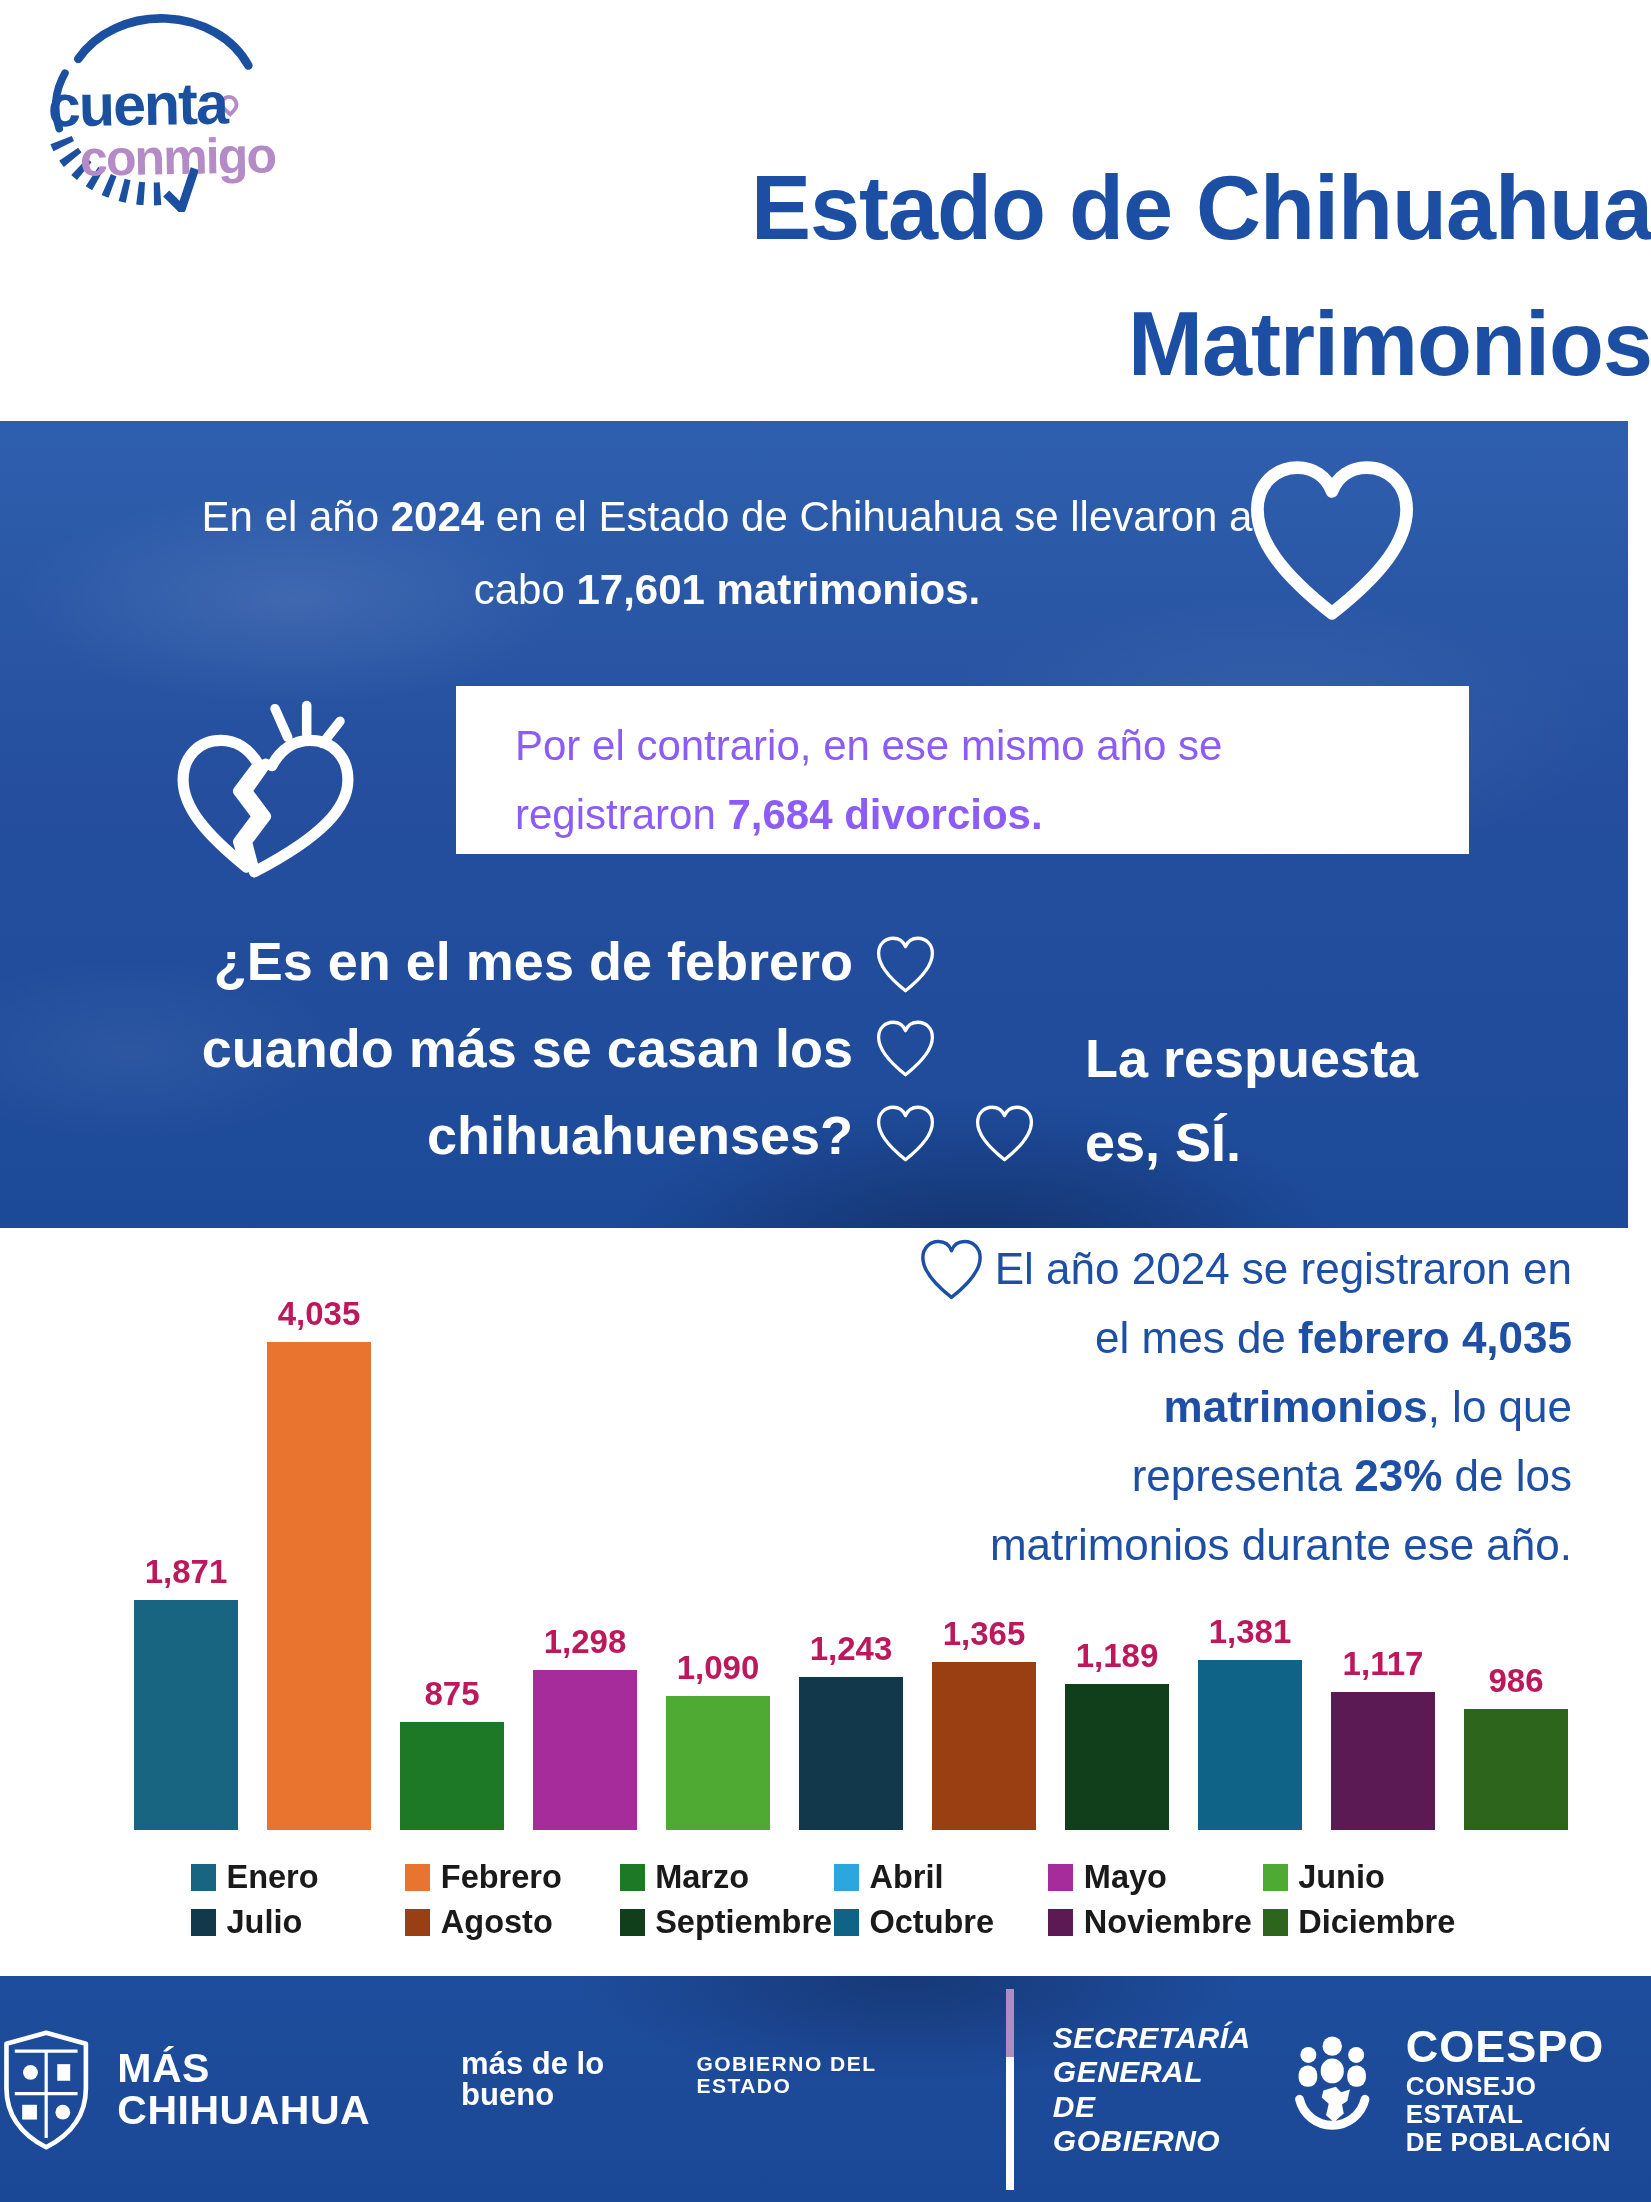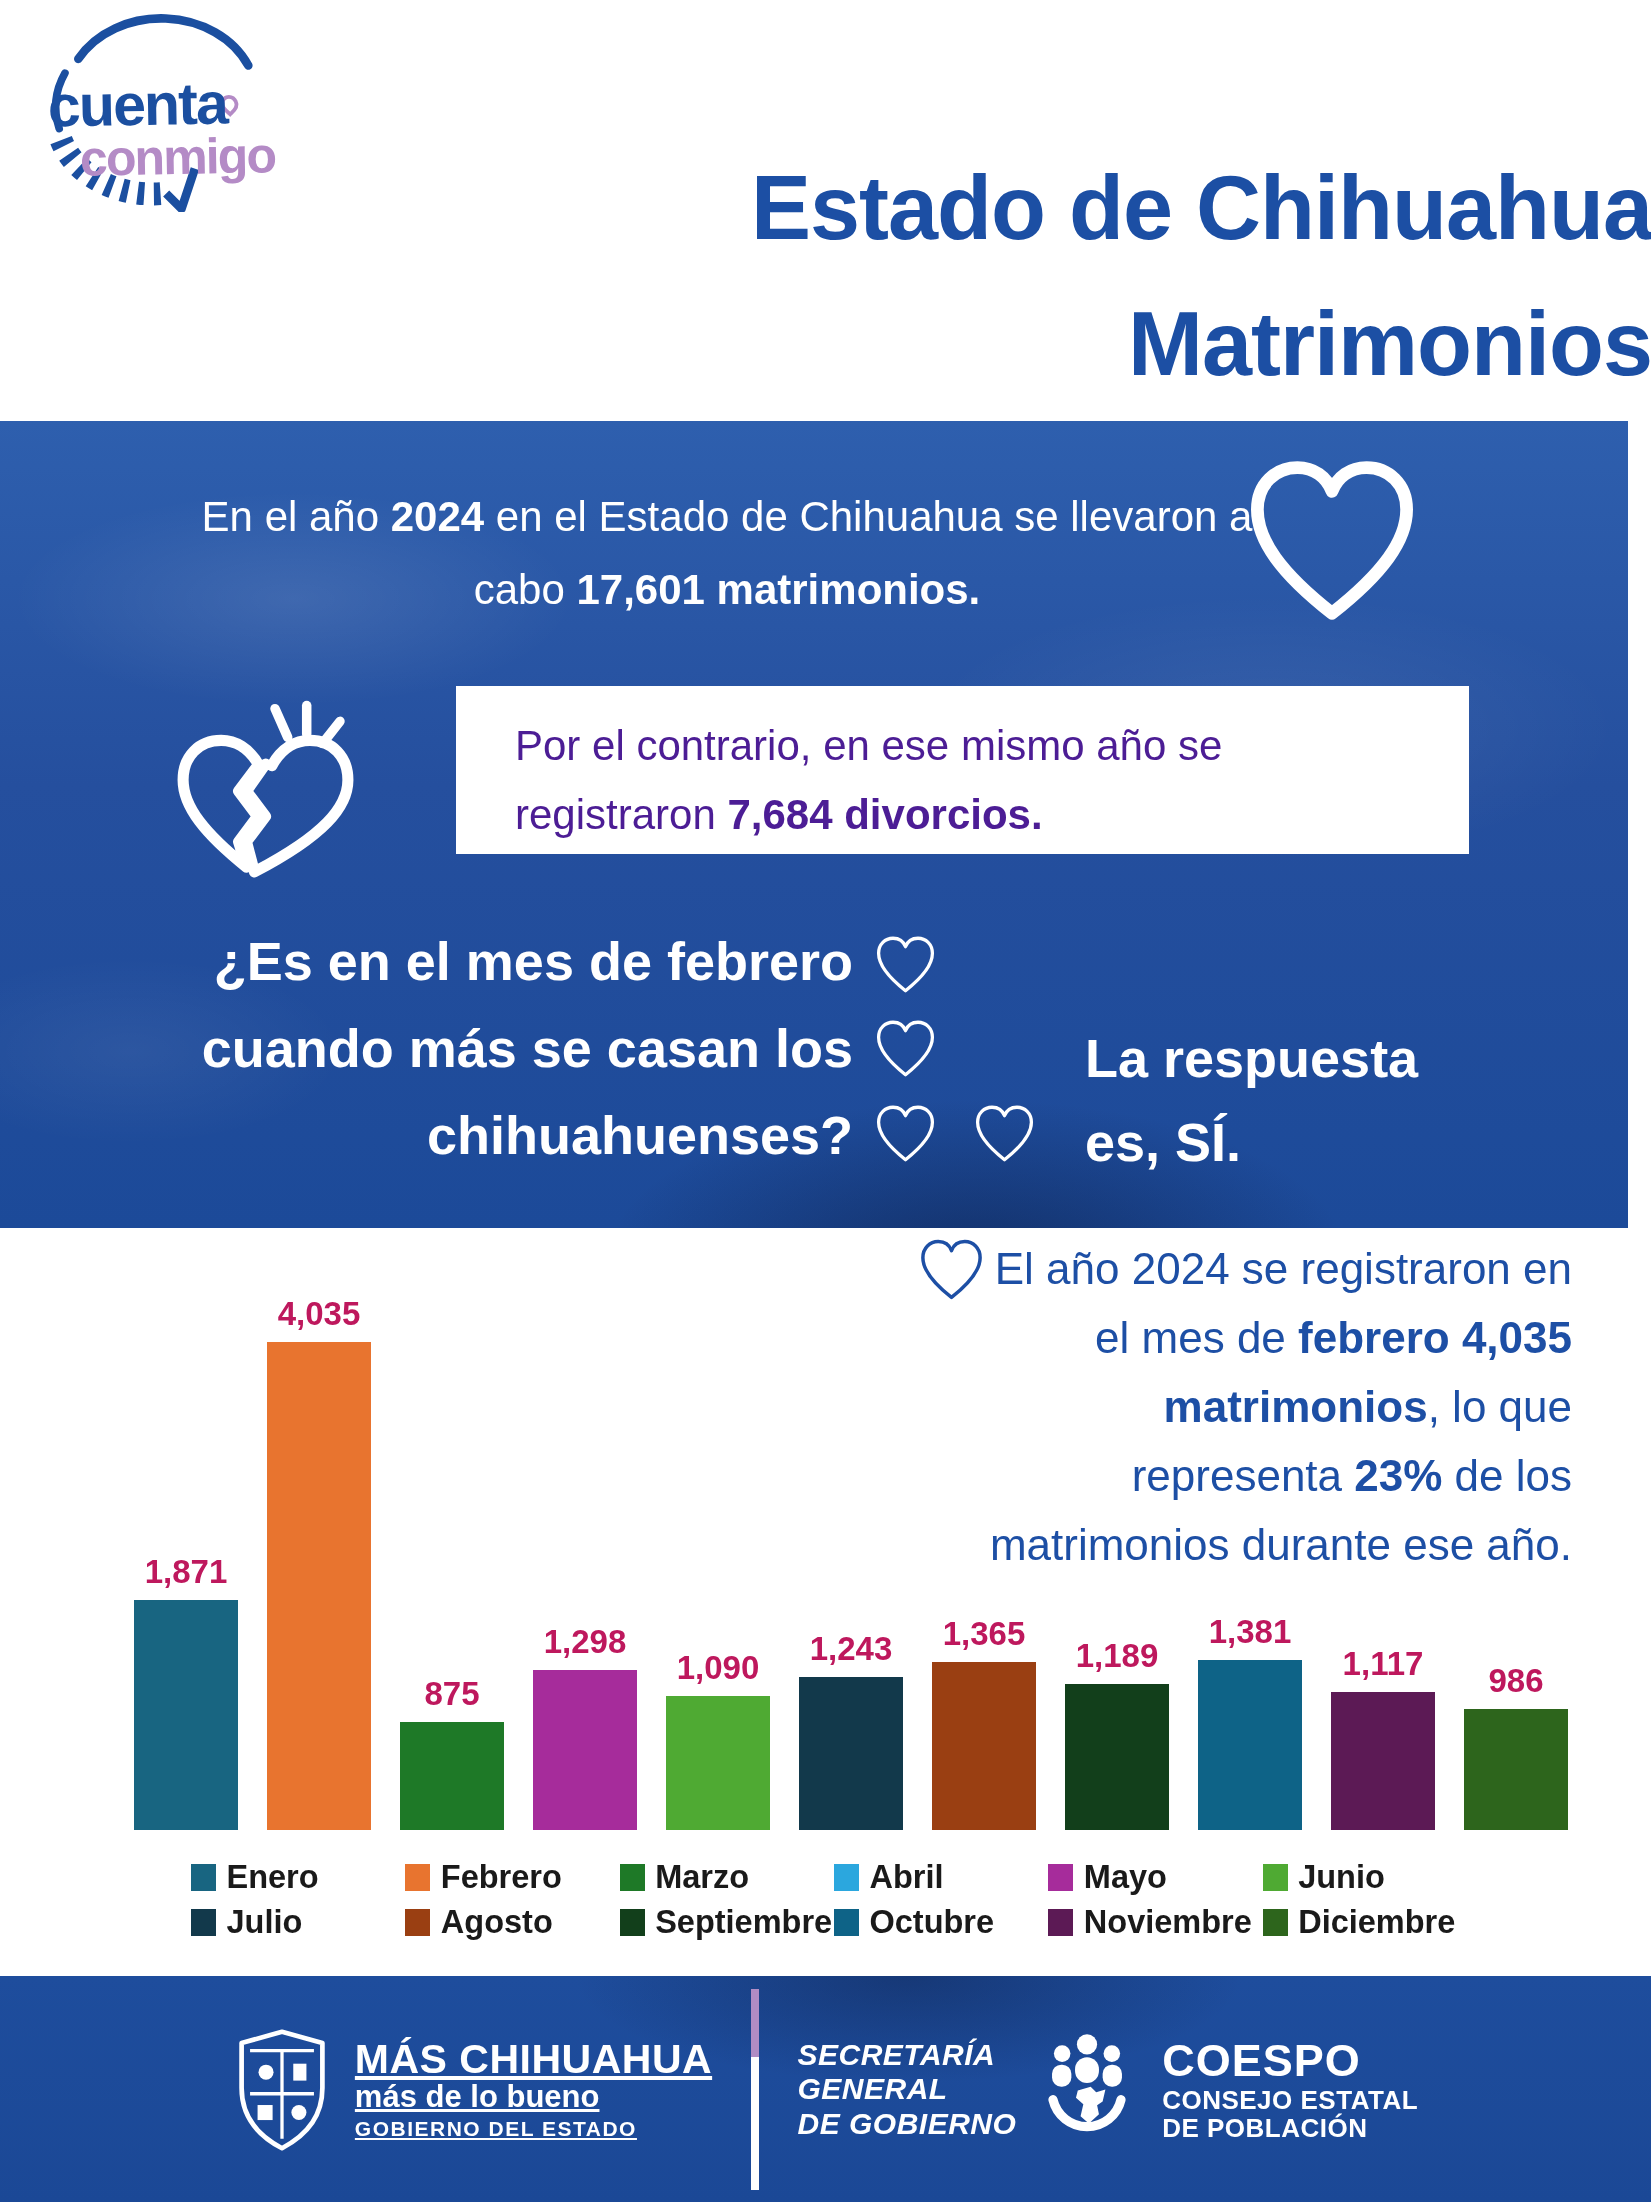--- a/index.html
+++ b/index.html
@@ -31,21 +31,21 @@
       background:linear-gradient(180deg,#1E4D9D 0%,#1B4896 100%);}
   .footer-band::before{content:"";position:absolute;inset:0;
       background:radial-gradient(ellipse 478px 153px at 55% 0%,rgba(8,18,48,.35),transparent 70%);}
 
   .intro-text{position:absolute;left:182px;top:59px;width:1090px;text-align:center;
       color:#ffffff;font-size:42px;line-height:73px;font-weight:400;}
   .intro-text .b,.divorce-box .b{font-weight:700;}
   .heart-big{position:absolute;left:1241px;top:31px;}
   .broken-heart{position:absolute;left:153px;top:275px;}
   .divorce-box{position:absolute;left:456px;top:265px;width:1013px;height:168px;
-      background:#ffffff;color:#4c1d95;font-size:42px;line-height:69px;
+      background:#ffffff;color:#8b5cf6;font-size:42px;line-height:69px;
       box-sizing:border-box;padding:25px 38px 0 59px;}
   .question{position:absolute;left:86px;top:497px;width:767px;text-align:right;
       color:#ffffff;font-size:54px;line-height:87px;font-weight:700;}
   .answer{position:absolute;left:1085px;top:595px;color:#ffffff;font-size:54px;
       line-height:84px;font-weight:700;}
   .h-small{position:absolute;}
 
   
   .chart-section{position:absolute;left:0;top:1228px;width:1652px;height:748px;background:#ffffff;}
   .annotation{position:absolute;right:80px;top:5.7px;text-align:right;color:#1D4FA5;
@@ -59,21 +59,21 @@
   .bar-label{font-size:33px;font-weight:700;color:#be185d;margin-bottom:8.6px;white-space:nowrap;}
   .bar{width:100%;}
   .legend{position:absolute;left:191px;top:631px;width:1286px;
       display:grid;grid-template-columns:repeat(6,1fr);row-gap:8px;}
   .legend-item{display:flex;align-items:center;gap:10.5px;font-size:32.5px;font-weight:700;color:#1A1A1A;}
   .legend-swatch{width:25px;height:27px;flex:0 0 25px;}
 
   
   .footer-row{position:absolute;left:0;top:1976px;width:1652px;height:227px;
       display:flex;justify-content:center;align-items:center;gap:25px;color:#ffffff;}
-  .mc-text{display:flex;flex-direction:column;line-height:1.02;text-decoration:underline;}
+  .mc-text{display:flex;flex-direction:row;line-height:1.02;}
   .mc-1{font-size:41px;font-weight:800;letter-spacing:0.5px;}
   .mc-2{font-size:31px;font-weight:700;}
   .mc-3{font-size:21px;font-weight:700;letter-spacing:1.5px;margin-top:5.7px;}
   .divider{width:8.6px;height:201px;margin:0 13.4px;
       background:linear-gradient(180deg,#B18CC4 0%,#B18CC4 34%,#ffffff 34%,#ffffff 100%);}
   .sgg-text{display:flex;flex-direction:column;font-style:italic;font-weight:700;
       font-size:30px;line-height:1.15;letter-spacing:0.5px;}
   .coespo-text{display:flex;flex-direction:column;line-height:1.08;margin-left:3.8px;}
   .co-1{font-size:45px;font-weight:800;letter-spacing:1px;}
   .co-2,.co-3{font-size:26px;font-weight:700;letter-spacing:0.5px;}

